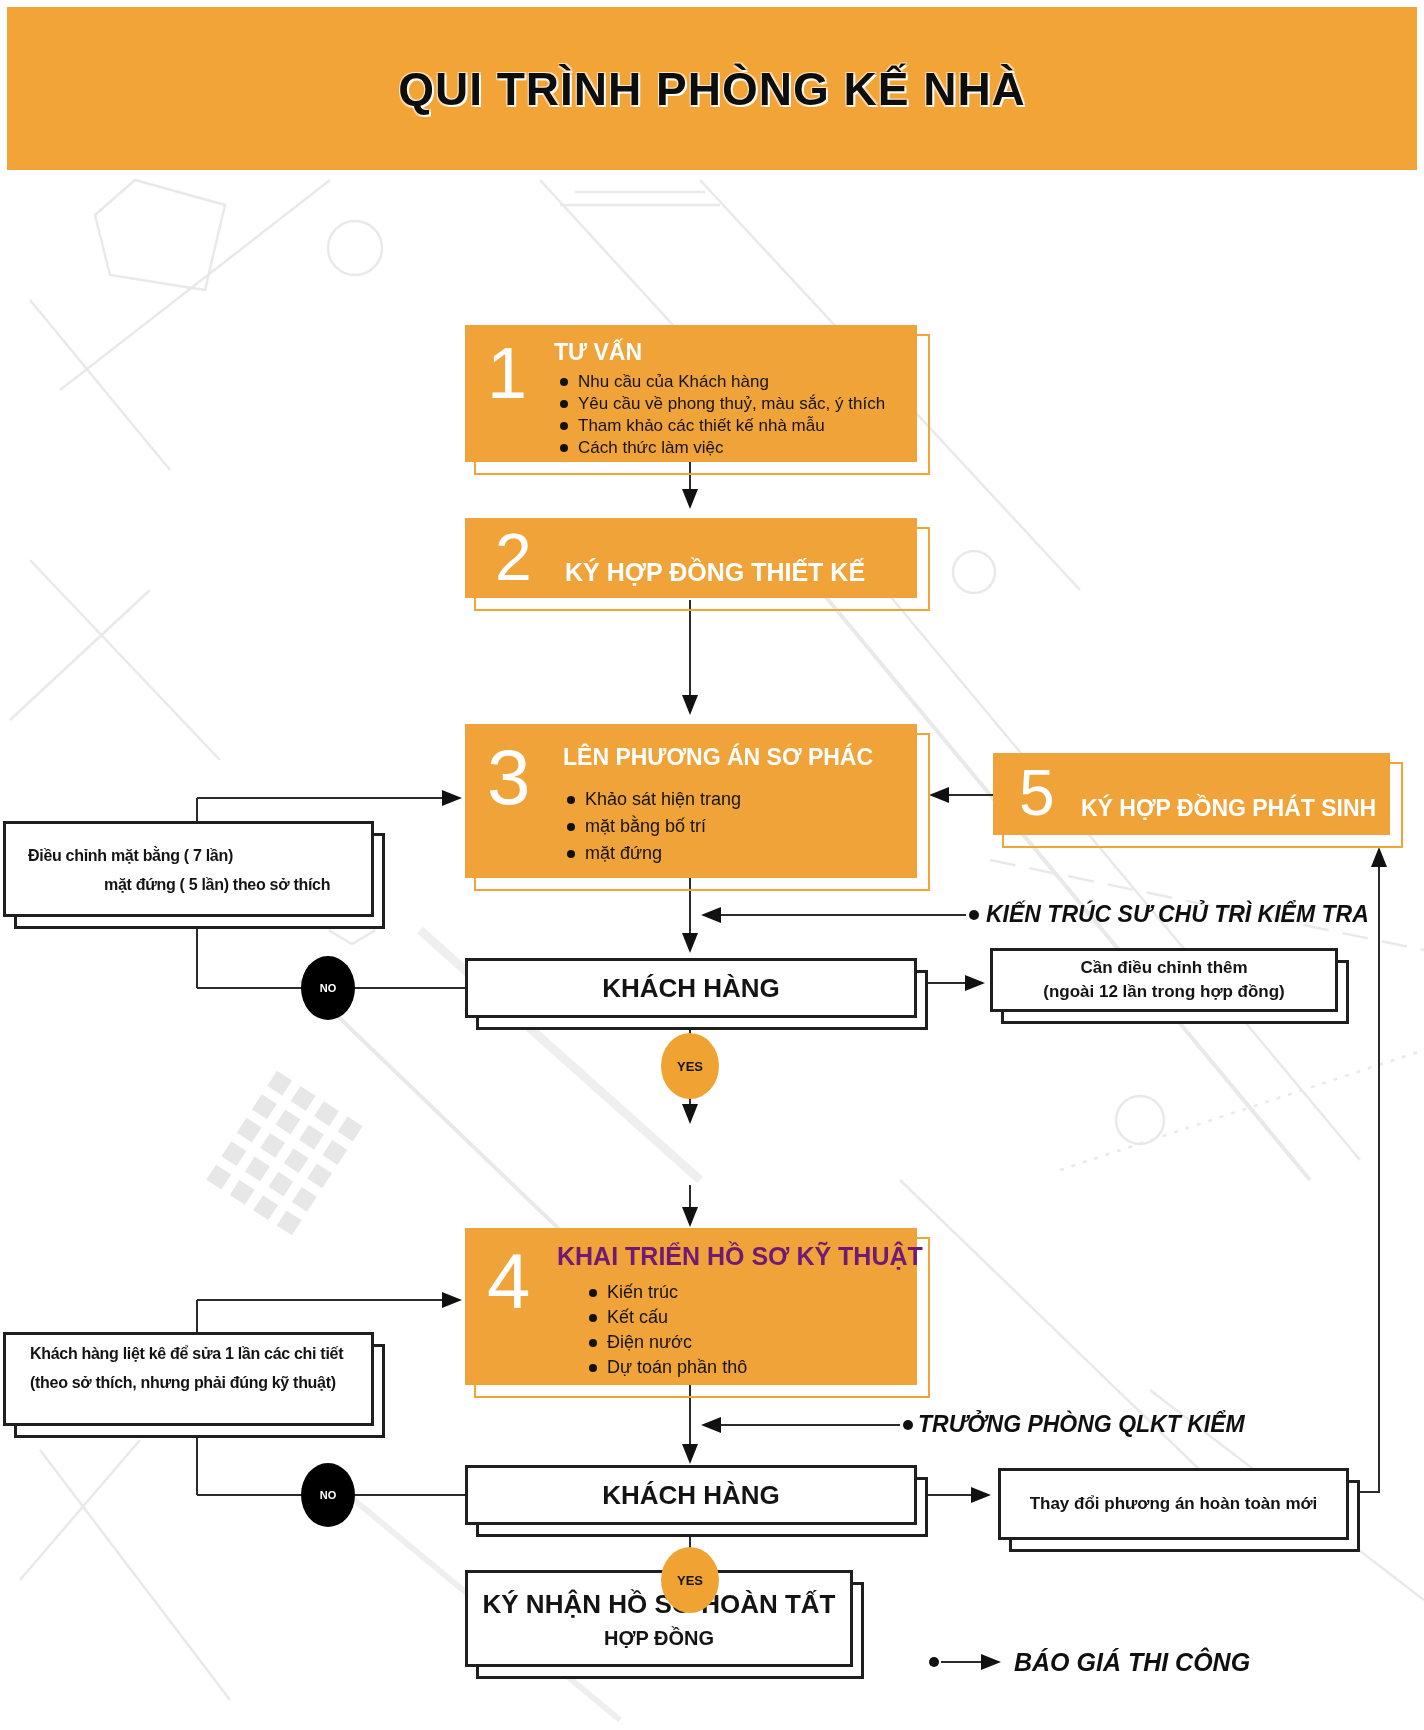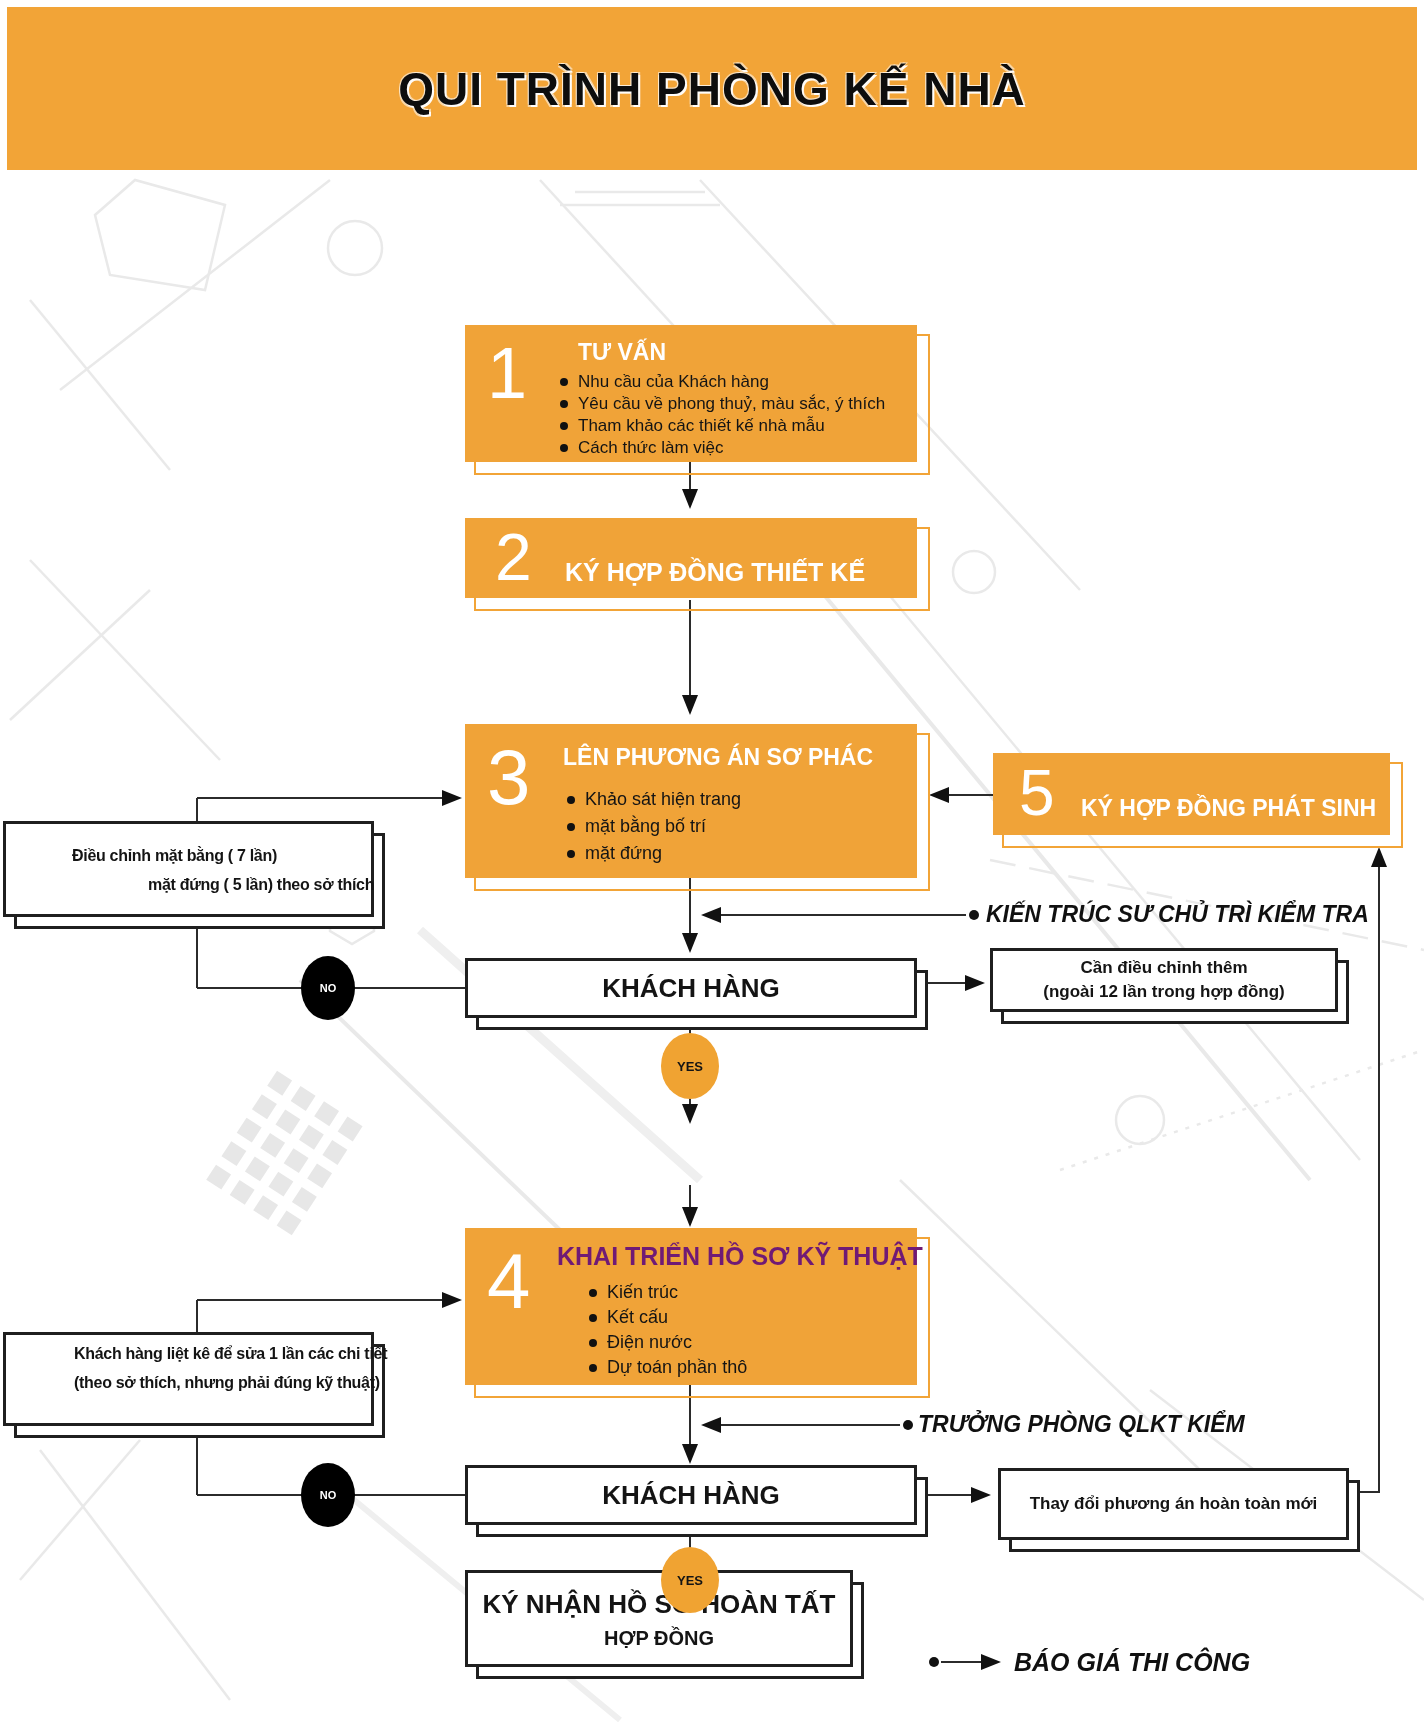--- a/index.html
+++ b/index.html
@@ -20,21 +20,21 @@
   .face.orange{background:#F0A338;}
   .face.white{background:#ffffff;border:3px solid #1F1F1F;display:flex;align-items:center;justify-content:center;}
   .bignum{position:absolute;color:#ffffff;font-weight:400;line-height:1;}
   .otitle{position:absolute;font-weight:bold;color:#ffffff;white-space:nowrap;}
   .otitle.dark{color:#701a75;}
   .blist{position:absolute;}
   .bitem{display:flex;align-items:center;color:#141414;white-space:nowrap;}
   .bdot{width:8px;height:8px;border-radius:50%;background:#111;margin-right:10px;flex:0 0 auto;}
   .wlabel{font-weight:bold;color:#141414;white-space:nowrap;}
   .notebox .face{padding:0;}
-  .note-line{font-weight:bold;color:#141414;font-size:16px;letter-spacing:-0.3px;white-space:nowrap;line-height:29px;margin-left:44px;}
+  .note-line{font-weight:bold;color:#141414;font-size:16px;letter-spacing:-0.3px;white-space:nowrap;line-height:29px;}
   .centerlines{display:flex;flex-direction:column;align-items:center;justify-content:center;width:100%;height:100%;}
   .ellipse{position:absolute;z-index:3;border-radius:50%;display:flex;align-items:center;justify-content:center;font-weight:bold;}
   .ellipse.no{background:#000;color:#fff;font-size:11px;}
   .ellipse.yes{background:#F0A332;color:#141414;font-size:13px;}
   .sidelabel{position:absolute;z-index:2;font-weight:bold;color:#101010;white-space:nowrap;font-style:italic;}
 </style>
 </head>
 <body>
 
 <div class="canvas">
@@ -130,21 +130,21 @@
   </svg>
 
   <header class="banner">
     <h1>QUI TRÌNH PHÒNG KẾ NHÀ</h1>
   </header>
 
   <div class="nodebox" style="left:465px;top:325px;width:452px;height:137px">
     <div class="ghost ghost-o"></div>
     <div class="face orange">
       <div class="bignum" style="left:22px;top:12px;font-size:72px">1</div>
-      <div class="otitle" style="left:113px;top:14px;font-size:23px">TƯ VẤN</div>
+      <div class="otitle" style="left:89px;top:14px;font-size:23px">TƯ VẤN</div>
       <div class="blist" style="left:95px;top:46px">
         <div class="bitem" style="font-size:17px;line-height:22px">
             <span class="bdot"></span>
             <span>Nhu cầu của Khách hàng</span>
           </div>
         <div class="bitem" style="font-size:17px;line-height:22px">
             <span class="bdot"></span>
             <span>Yêu cầu về phong thuỷ, màu sắc, ý thích</span>
           </div>
         <div class="bitem" style="font-size:17px;line-height:22px">

